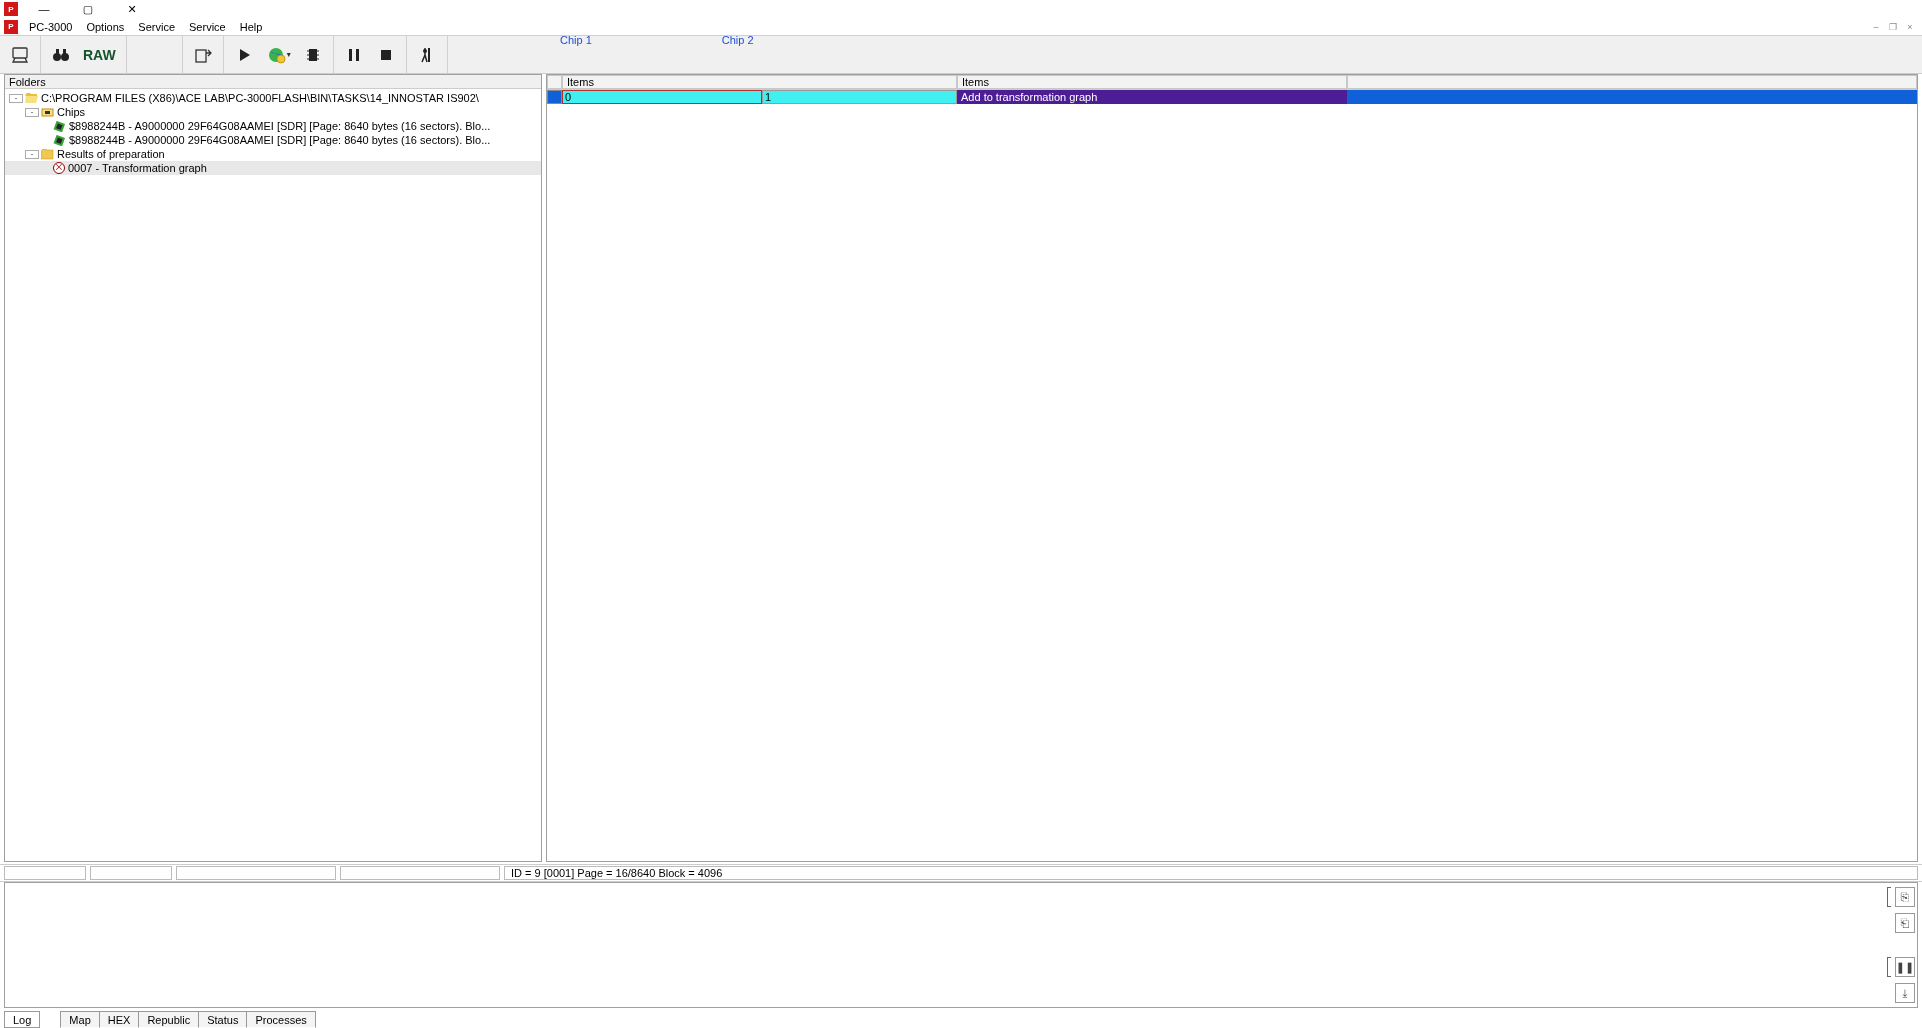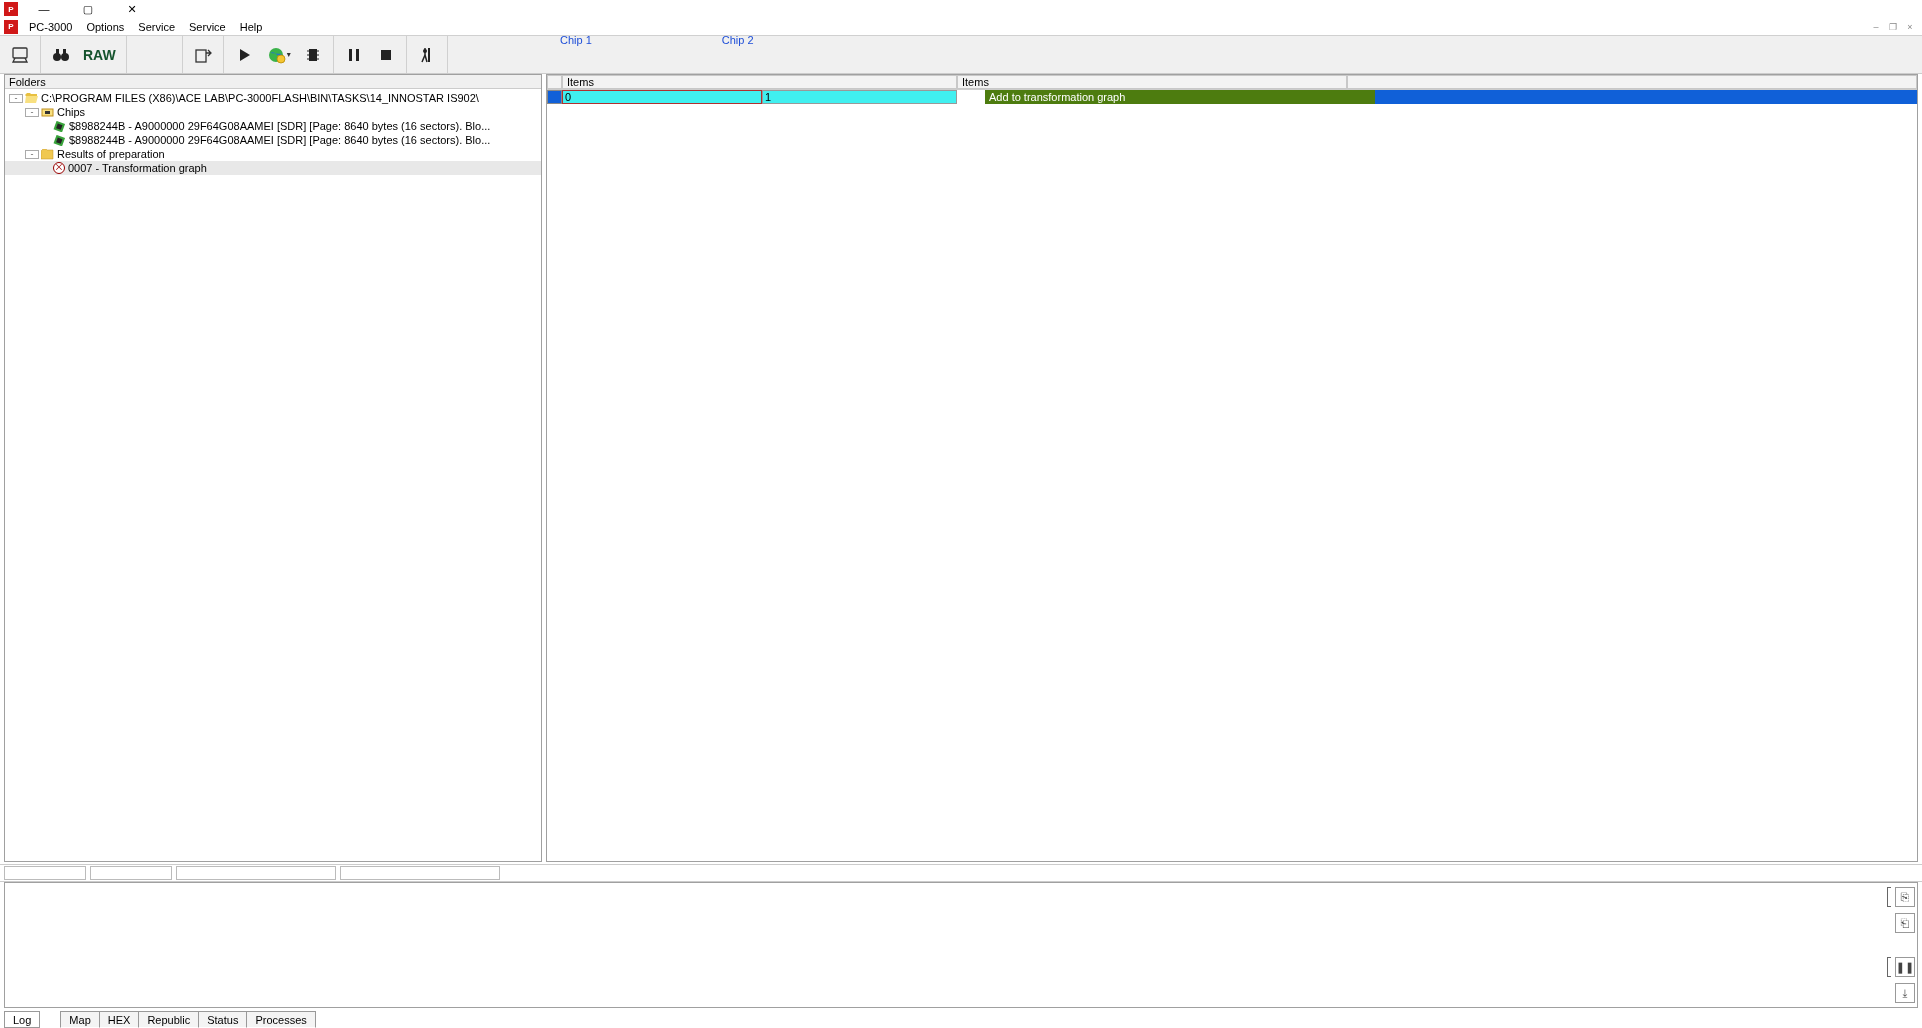--- a/index.html
+++ b/index.html
@@ -49,21 +49,21 @@
 .gh-about { width: 390px; }
 .gh-rest { flex: 1; }
 
 .grid-body { flex:1; }
 .grid-row { display: flex; height: 14px; }
 .grid-row .cell-marker { width: 15px; background: #1060d8; border:1px solid #888; }
 .grid-row .cell-items { width: 395px; display:flex; }
 .grid-row .cell-items .sub { height:100%; border:1px solid #999; padding:0 2px; background:#40f0f0; }
 .grid-row .cell-items .sub.first { width:200px; outline:1px solid #b03030; outline-offset:-1px; }
 .grid-row .cell-items .sub.second { flex:1; }
-.grid-row .cell-about { width:390px; background:#4d7c0f; color:#fff; padding:4px 4px; display:flex; align-items:center;margin-left:28px; }
+.grid-row .cell-about { width:390px; background:#4c1d95; color:#fff; padding:4px 4px; display:flex; align-items:center; }
 .grid-row .cell-rest { flex:1; background:#1060d8; }
 
 .status-strip { height: 18px; display: flex; align-items: center; border-top: 1px solid #ccc; border-bottom: 1px solid #ccc; }
 .status-strip .ss-box { border:1px solid #bbb; height:14px; background:#fff; }
 .status-strip .ss-box.small { width: 82px; margin-left: 4px; }
 .status-strip .ss-stretch { flex:1; border:1px solid #bbb; height:14px; background:#fff; margin: 0 4px; padding: 0 6px; display:flex; align-items:center; }
 
 .bottom-log { height: 126px; border: 1px solid #a0a0a0; margin: 0 4px; position: relative; background:#fff; }
 .bottom-log .side-icons { position:absolute; right:2px; top:4px; display:flex; flex-direction:column; gap:6px; }
 .bottom-log .side-icons .sicon { width:20px; height:20px; border:1px solid #999; display:flex; align-items:center; justify-content:center; font-size:11px; color:#444; position:relative; }
@@ -262,20 +262,23 @@
       </div>
     </div>
   </div>
 </div>
 
 <div class="status-strip">
   <div class="ss-box small"></div>
   <div class="ss-box small"></div>
   <div class="ss-box small" style="width:160px"></div>
   <div class="ss-box small" style="width:160px"></div>
+  <div class="ss-stretch">
+    <span>ID = 9 [0001] Page  = 16/8640 Block = 4096</span>
+  </div>
 </div>
 
 <div class="bottom-log">
   <div class="side-icons">
     <div style="position:relative;">
       <div class="bracket"></div>
       <div class="sicon">⎘</div>
     </div>
     <div class="sicon" style="margin-left:0">⎗</div>
     <div style="height:12px"></div>

